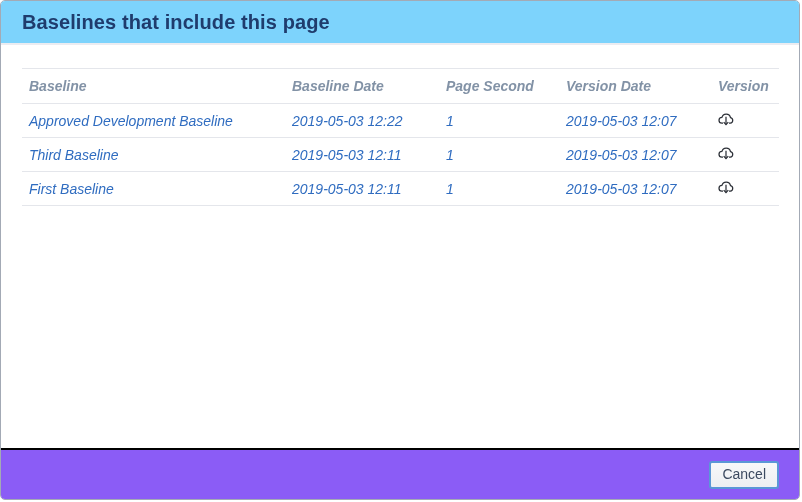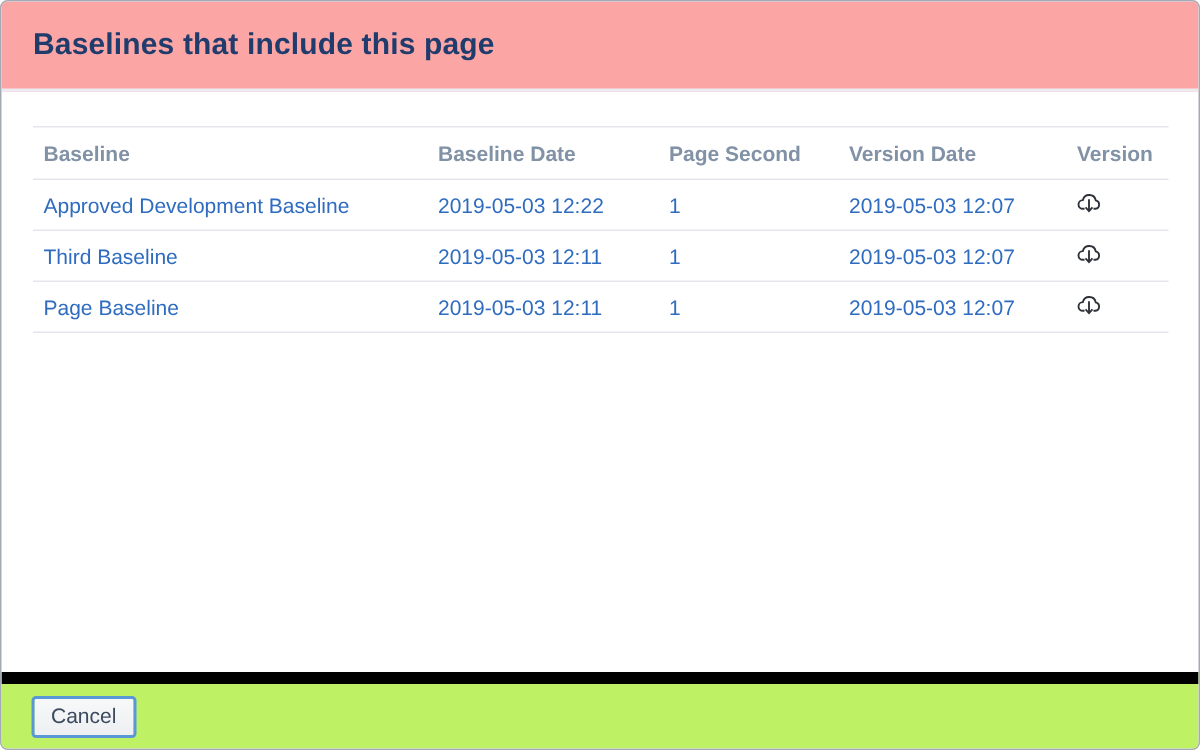--- a/index.html
+++ b/index.html
@@ -12,44 +12,45 @@
     width: 800px; height: 500px;
     margin: 0;
     background: #ffffff;
     border: 1px solid #a3aab5;
     border-radius: 5px;
     display: flex;
     flex-direction: column;
     overflow: hidden;
   }
   .dialog-header {
-    height: 60px;
+    height: 44px;
     flex: 0 0 auto;
     display: flex;
     align-items: center;
     padding: 0 21px;
     border-bottom: 2px solid #ebecf1;
-    background: #fca5a5;
+    background: #7dd3fc;
   }
   .dialog-title {
     font-size: 20px;
     font-weight: 700;
     color: #1f3c6d;
     letter-spacing: 0.1px;
   }
   .dialog-body {
     flex: 1 1 auto;
     padding: 23px 20px 0 21px;
     overflow: hidden;
   }
   table.baselines {
     width: 100%;
     border-collapse: collapse;
     table-layout: fixed;
     font-size: 14px;
+    font-style: italic;
   }
   table.baselines col.c-baseline      { width: 263px; }
   table.baselines col.c-baseline-date { width: 154px; }
   table.baselines col.c-page-version  { width: 120px; }
   table.baselines col.c-version-date  { width: 152px; }
   table.baselines col.c-export        { width: auto;  }
   table.baselines th {
     text-align: left;
     font-weight: 700;
     color: #8292a6;
@@ -76,25 +77,25 @@
   .cell-text { color: #2f6cc0; }
   a.export-link {
     display: inline-block;
     line-height: 0;
     cursor: pointer;
   }
   .cloud-icon { display: inline-block; }
   .dialog-footer {
     flex: 0 0 auto;
     height: 51px;
-    border-top: 8px solid #000000;
-    background: #bef264;
+    border-top: 2px solid #000000;
+    background: #8b5cf6;
     display: flex;
     align-items: center;
-    justify-content: flex-start;
+    justify-content: flex-end;
     padding: 0 20px;
   }
   .btn-cancel {
     font-family: "Liberation Sans", sans-serif;
     font-size: 14px;
     color: #3c4a60;
     background: linear-gradient(#f7f8f9, #edeff2);
     border: 2px solid #5a97d6;
     border-radius: 3px;
     padding: 3px 11px 4px 11px;
@@ -160,21 +161,21 @@
                 <path fill="none" stroke="#2d3138" stroke-width="1.25" d="M5 11.2 H3.9 A2.9 2.9 0 0 1 3.9 5.4 A4.4 4.4 0 0 1 12.5 5.6 A2.85 2.85 0 0 1 12.3 11.2 H11"></path>
                 <path fill="none" stroke="#2d3138" stroke-width="1.25" d="M8 4.8 V12.4"></path>
                 <path fill="none" stroke="#2d3138" stroke-width="1.25" stroke-linejoin="miter" d="M5.7 10.2 L8 12.7 L10.3 10.2"></path>
               </svg>
             </a>
           </td>
         </tr>
 
 
         <tr>
-          <td><a class="baseline-link">Page Baseline</a></td>
+          <td><a class="baseline-link">First Baseline</a></td>
           <td><span class="cell-text">2019-05-03 12:11</span></td>
           <td><span class="cell-text">1</span></td>
           <td><span class="cell-text">2019-05-03 12:07</span></td>
           <td>
             <a class="export-link">
               <svg class="cloud-icon" width="16" height="15" viewBox="0 0 16 15">
                 <path fill="none" stroke="#2d3138" stroke-width="1.25" d="M5 11.2 H3.9 A2.9 2.9 0 0 1 3.9 5.4 A4.4 4.4 0 0 1 12.5 5.6 A2.85 2.85 0 0 1 12.3 11.2 H11"></path>
                 <path fill="none" stroke="#2d3138" stroke-width="1.25" d="M8 4.8 V12.4"></path>
                 <path fill="none" stroke="#2d3138" stroke-width="1.25" stroke-linejoin="miter" d="M5.7 10.2 L8 12.7 L10.3 10.2"></path>
               </svg>

